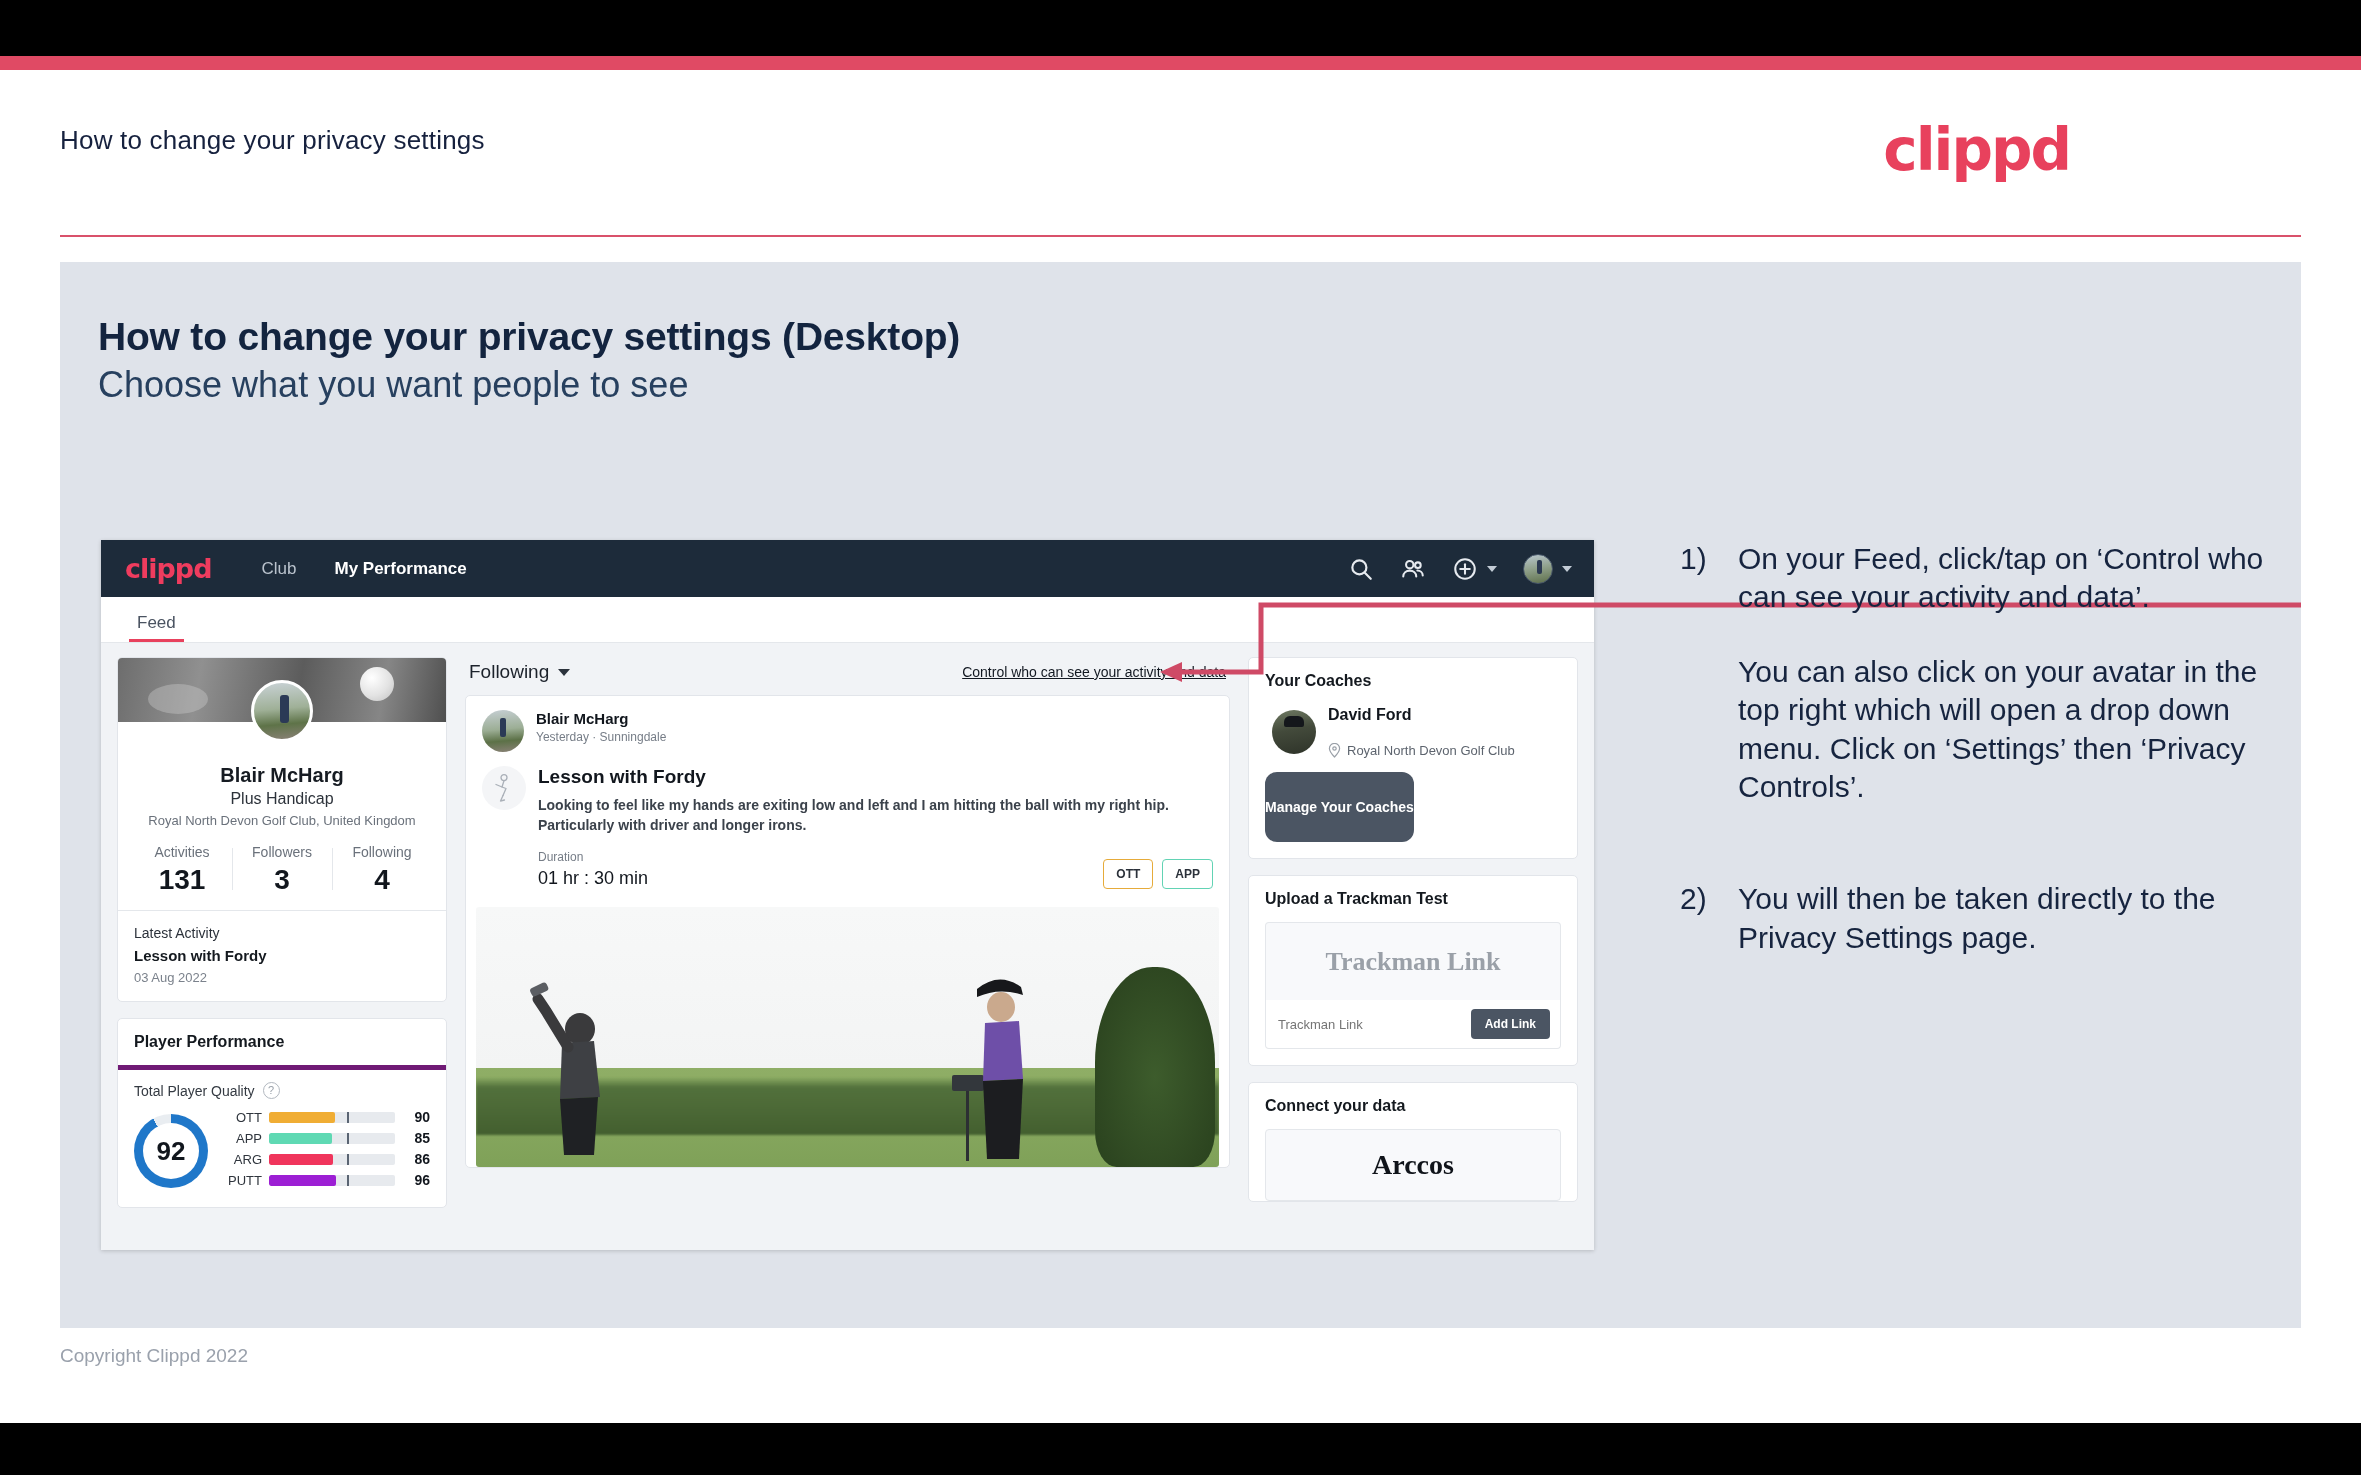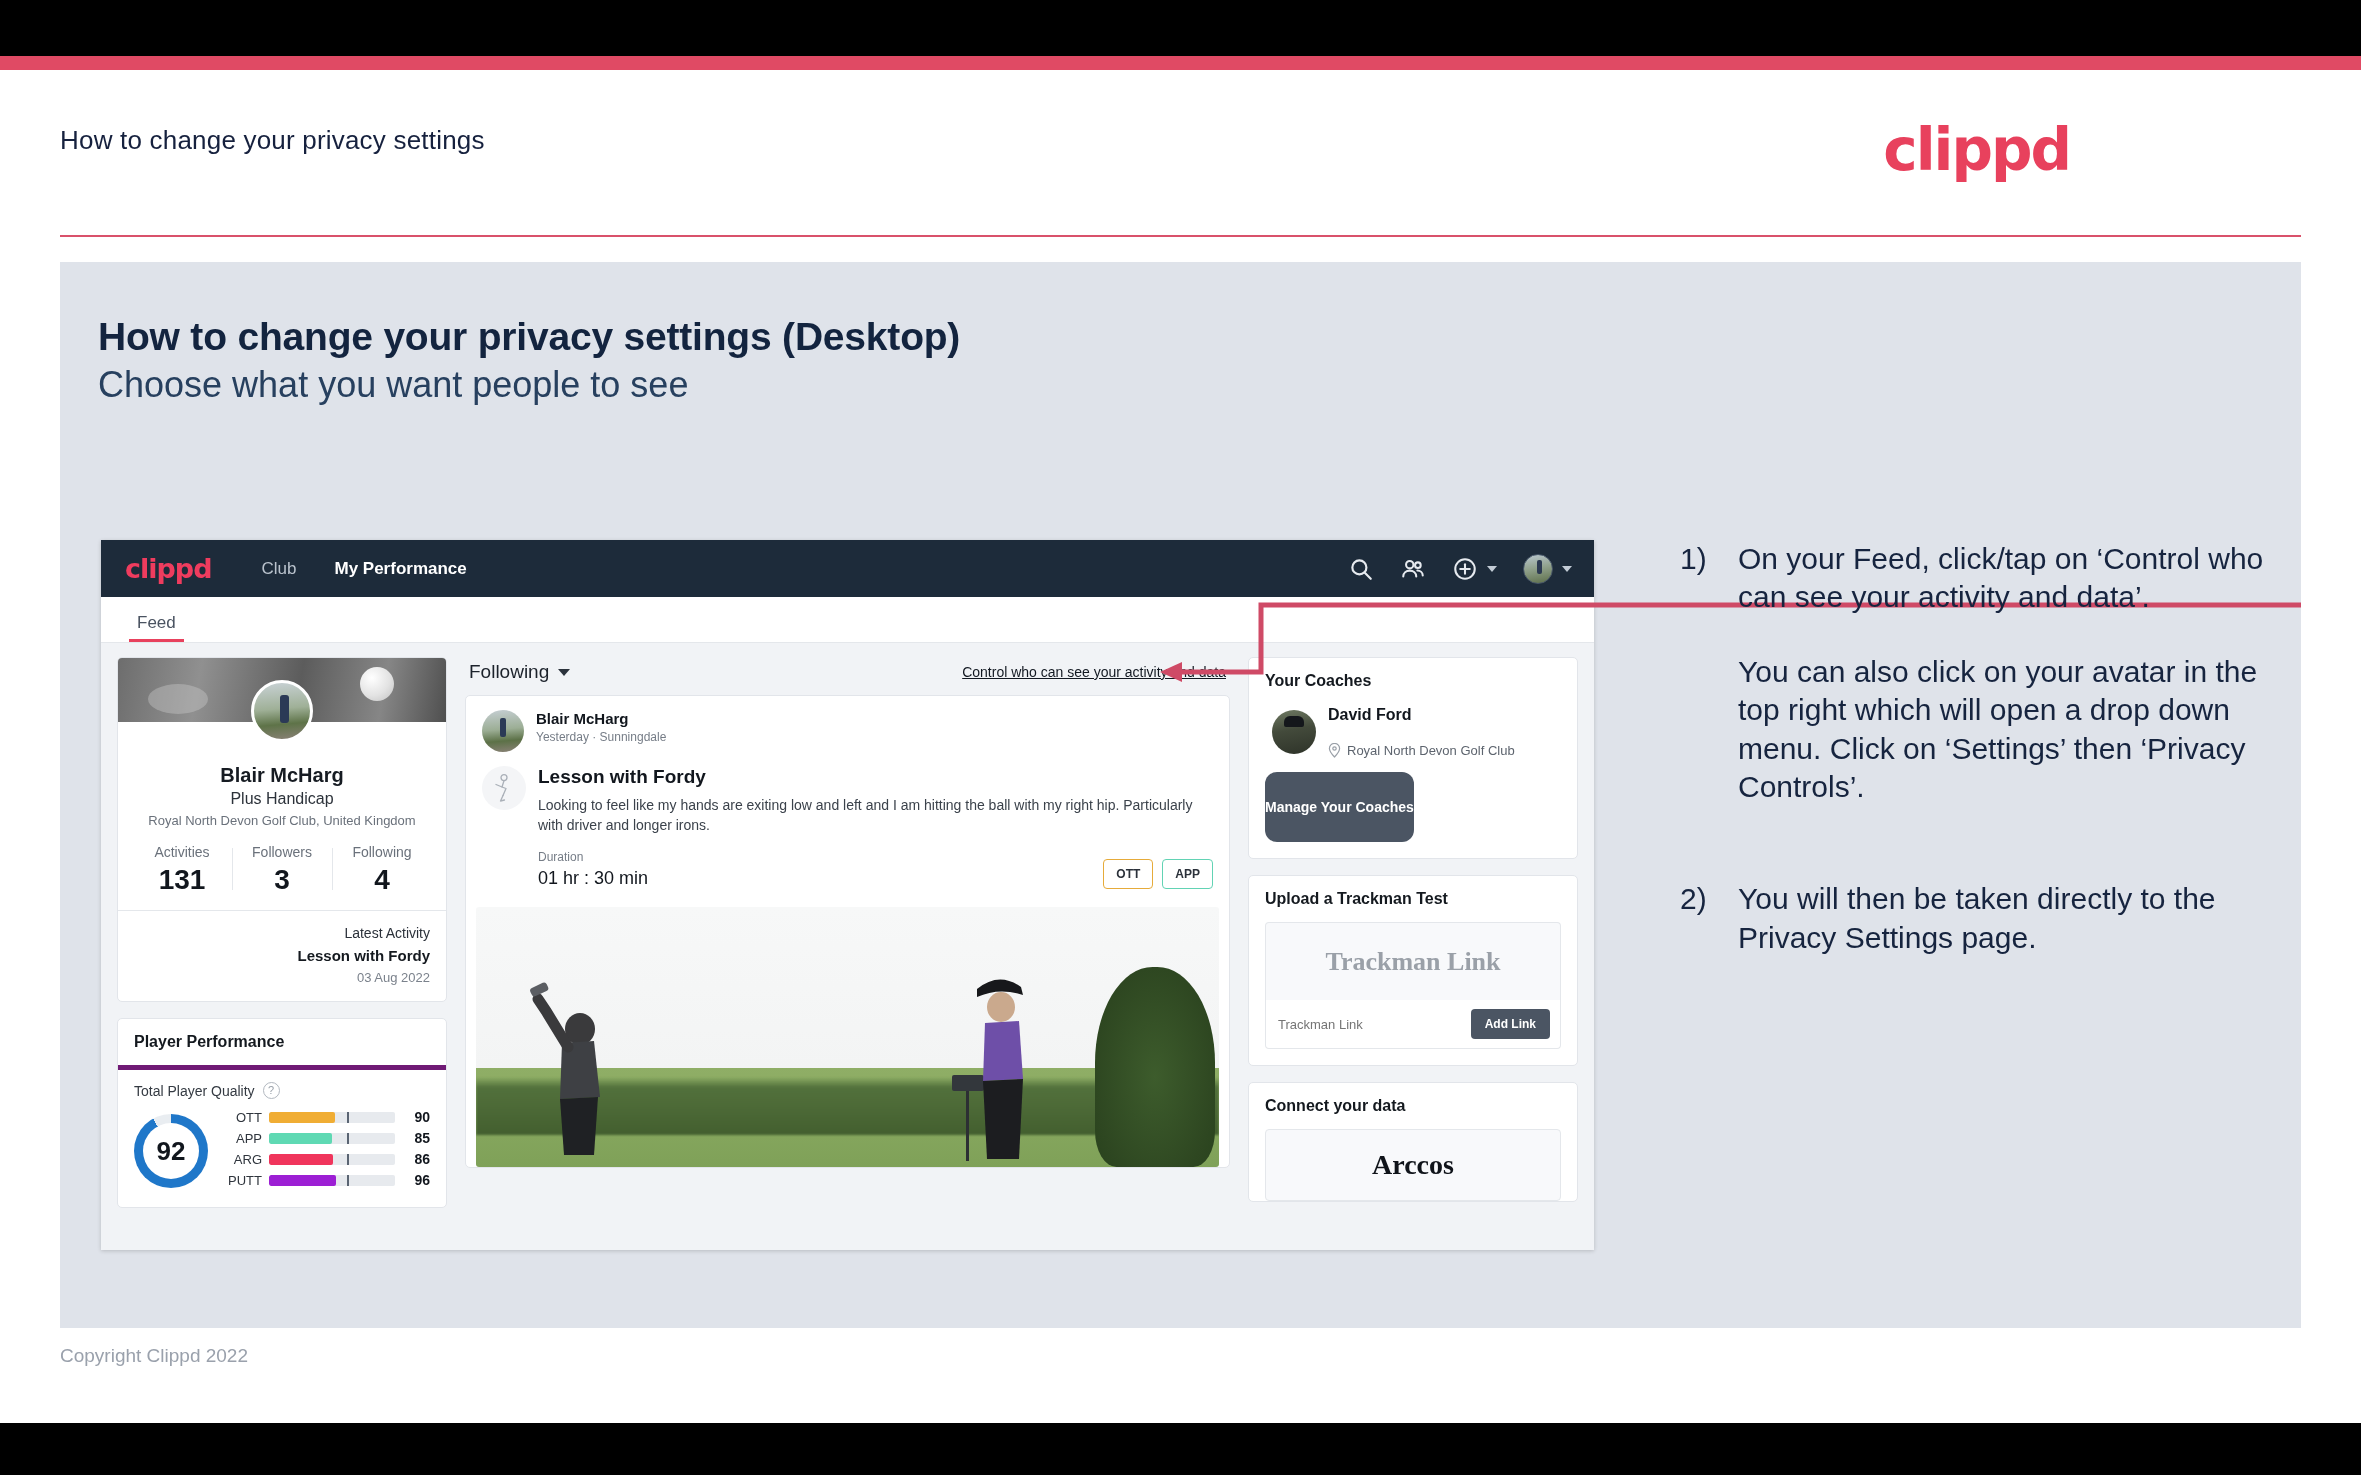--- a/index.html
+++ b/index.html
@@ -119,21 +119,21 @@
   }
   .profile-body { padding: 42px 14px 0 14px; text-align: center; }
   .profile-name { font-size: 20px; font-weight: 700; color: #161b22; }
   .profile-handicap { font-size: 16px; color: #2c323a; margin-top: 3px; }
   .profile-club { font-size: 13px; color: #6a717b; margin-top: 5px; }
   .stats { display: flex; margin-top: 16px; padding-bottom: 14px; }
   .stat { flex: 1; text-align: center; position: relative; }
   .stat + .stat::before { content: ""; position: absolute; left: 0; top: 4px; bottom: 6px; width: 1px; background: #e4e7eb; }
   .stat-label { font-size: 14px; color: #6a717b; }
   .stat-value { font-size: 28px; font-weight: 700; color: #11161d; margin-top: 4px; }
-  .latest { border-top: 1px solid #e4e7eb; padding: 14px 16px 16px 16px; text-align: right; }
+  .latest { border-top: 1px solid #e4e7eb; padding: 14px 16px 16px 16px; text-align: left; }
   .latest-h { font-size: 14px; color: #2b313a; }
   .latest-t { font-size: 15px; font-weight: 700; color: #14191f; margin-top: 6px; }
   .latest-d { font-size: 13px; color: #7b828c; margin-top: 6px; }
 
   
   .card-head { padding: 14px 16px; font-size: 16px; font-weight: 700; color: #14191f; border-bottom: 5px solid #701a75; }
   .perf-body { padding: 12px 16px 14px 16px; }
   .tpq-row { display: flex; align-items: center; gap: 8px; font-size: 14px; color: #343a42; }
   .help-icon {
     width: 17px; height: 17px; border-radius: 50%; border: 1.4px solid #b2b8c0; color: #9aa1aa;
@@ -173,21 +173,21 @@
   }
   .post-ava::after { content: ""; position: absolute; left: 18px; top: 8px; width: 6px; height: 19px; background: #2b3a56; border-radius: 2px; }
   .post-author { font-size: 15px; font-weight: 700; color: #11161d; }
   .post-meta { font-size: 12px; color: #767d87; margin-top: 3px; }
   .post-main { display: flex; gap: 12px; padding: 10px 16px 0 16px; }
   .club-icon {
     width: 44px; height: 44px; border-radius: 50%; flex: 0 0 44px; background: #f4f5f7;
     display: flex; align-items: center; justify-content: center;
   }
   .post-title { font-size: 19px; font-weight: 700; color: #11161d; }
-  .post-desc { font-size: 14px; color: #3b424b; line-height: 1.45; margin-top: 7px; max-width: 700px; }
+  .post-desc { font-size: 14px; color: #3b424b; line-height: 1.45; margin-top: 7px; max-width: 700px; font-weight: bold; }
   .post-foot { display: flex; align-items: flex-end; justify-content: space-between; padding: 14px 16px 12px 72px; }
   .dur-label { font-size: 12px; color: #767d87; }
   .dur-val { font-size: 18px; color: #11161d; margin-top: 4px; }
   .pills { display: flex; gap: 9px; }
   .pill { font-size: 12px; font-weight: 700; padding: 7px 12px; border-radius: 4px; background: #fff; }
   .pill.ott { border: 1.6px solid #e6ab3a; color: #2b313a; }
   .pill.app { border: 1.6px solid #62d3b4; color: #2b313a; }
   .post-video {
     height: 260px; margin: 6px 10px 0 10px; border-radius: 3px; position: relative; overflow: hidden;
     background: linear-gradient(180deg,#f7f8f8 0%, #f3f4f4 62%, #8fae66 62%, #7fa158 100%);

